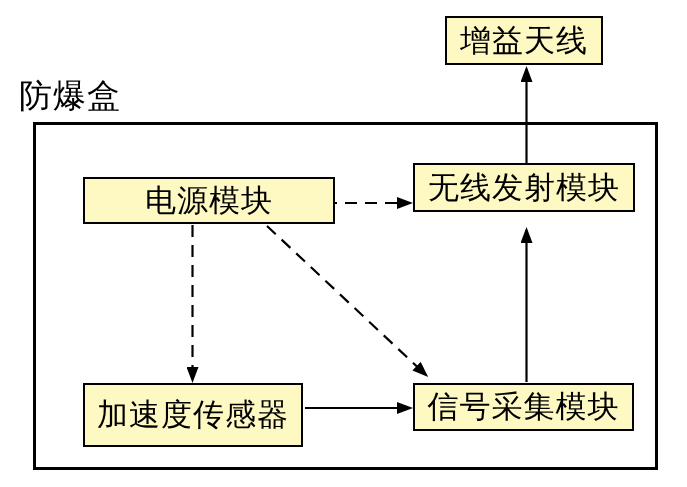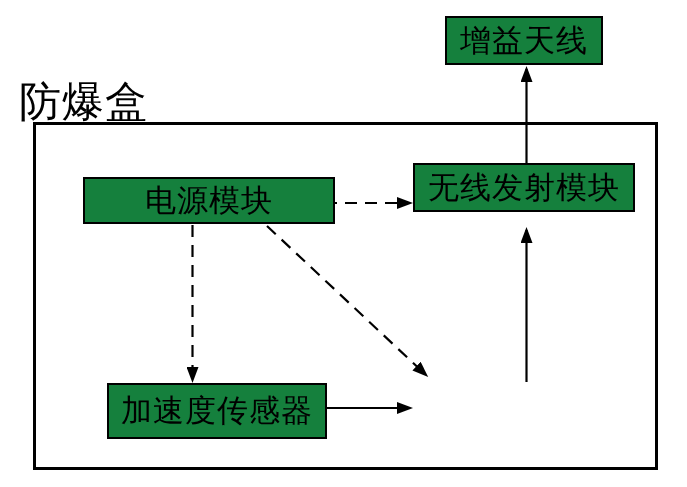--- a/index.html
+++ b/index.html
@@ -20,21 +20,21 @@
     left: 0;
     top: 0;
     width: 687px;
     height: 487px;
     pointer-events: none;
   }
   .node {
     position: absolute;
     box-sizing: border-box;
     border: 2px solid #000000;
-    background: #15803d;
+    background: #fef9c3;
     display: flex;
     align-items: center;
     justify-content: center;
     font-size: 31px;
     color: #000000;
     letter-spacing: 1px;
     white-space: nowrap;
   }
   .outer-box {
     position: absolute;
@@ -43,29 +43,29 @@
     top: 122px;
     width: 625px;
     height: 348px;
     border: 3px solid #000000;
     background: transparent;
   }
   .outer-label {
     position: absolute;
     left: 19px;
     top: 74px;
-    font-size: 42px;
+    font-size: 33px;
     color: #000000;
     letter-spacing: 1px;
     white-space: nowrap;
   }
   .node-antenna  { left: 445px; top: 16px;  width: 158px; height: 49px; }
   .node-power    { left: 83px;  top: 177px; width: 252px; height: 47px; }
   .node-wireless { left: 413px; top: 163px; width: 222px; height: 49px; }
-  .node-sensor   { left: 83px;  top: 383px; width: 220px; height: 56px; margin-left: 24px; }
+  .node-sensor   { left: 83px;  top: 383px; width: 220px; height: 64px; }
   .node-signal   { left: 413px; top: 383px; width: 221px; height: 48px; }
 </style>
 </head>
 <body>
 
 <div class="canvas">
 
   <div class="outer-box"></div>
   <div class="outer-label">防爆盒</div>
 
@@ -90,14 +90,15 @@
   </svg>
 
   <div class="node node-antenna">增益天线</div>
 
   <div class="node node-power">电源模块</div>
 
   <div class="node node-wireless">无线发射模块</div>
 
   <div class="node node-sensor">加速度传感器</div>
 
+  <div class="node node-signal">信号采集模块</div>
 
 </div>
 
 </body></html>

